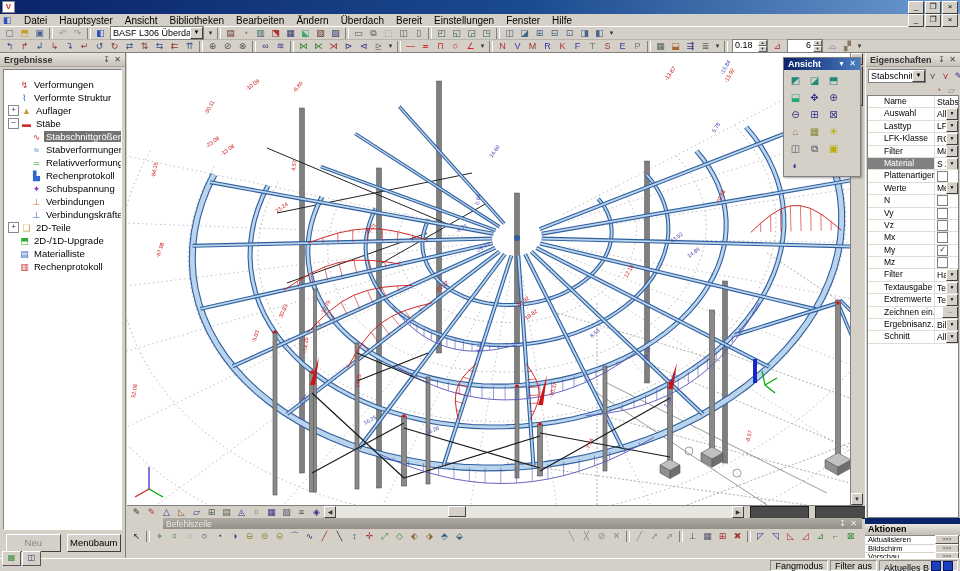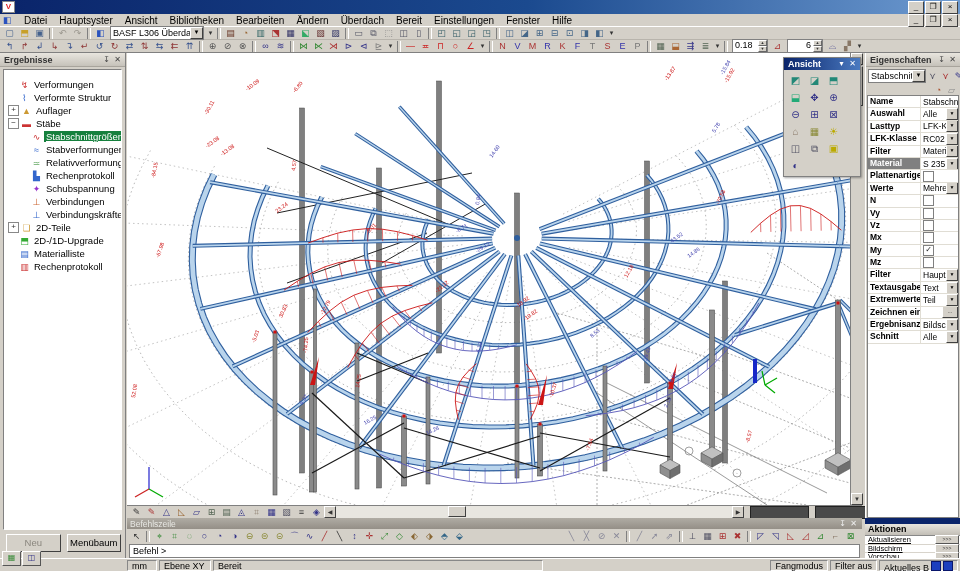--- a/index.html
+++ b/index.html
@@ -44,21 +44,21 @@
   .phead .pttl{flex:1;font-weight:bold;}
   .pbtn{width:11px;height:10px;font-size:8px;line-height:10px;text-align:center;color:#444;}
   .treebox{position:absolute;left:3px;right:3px;top:16px;bottom:28px;background:#fff;
     border:1px solid;border-color:#808080 #fff #fff #808080;overflow:hidden;padding-top:8px;}
   .titem{height:13px;display:flex;align-items:center;font-size:9.5px;white-space:nowrap;}
   .texp{width:9px;height:9px;border:1px solid #888;background:#fff;font-size:8px;line-height:8px;
     text-align:center;color:#333;margin-right:2px;flex:0 0 auto;}
   .tspace{width:11px;flex:0 0 auto;}
   .ticon{width:11px;text-align:center;font-size:9px;margin-right:2px;flex:0 0 auto;}
   .tlabel{padding:0 2px;}
-  .titem.sel .tlabel{background:#15803d;color:#fff;text-decoration:underline;}
+  .titem.sel .tlabel{background:#737373;color:#fff;}
   .lbtns{position:absolute;bottom:6px;left:6px;right:4px;display:flex;gap:6px;}
   .btn{height:16px;background:#d4d0c8;border:1px solid;border-color:#fff #404040 #404040 #fff;
     font-size:9.5px;text-align:center;line-height:15px;flex:1;}
   .btn.dis{color:#8a867e;}
   
   .viewport{position:absolute;left:127px;top:53px;width:735px;height:465px;background:#fff;}
   #scene{position:absolute;left:0;top:0;}
   .vscroll{position:absolute;right:0;top:0;width:12px;height:452px;background:#d4d0c8;border-left:1px solid #808080;box-sizing:border-box;}
   .sarrbtn{position:absolute;left:0;width:12px;height:12px;background:#d4d0c8;border:1px solid;
     border-color:#fff #404040 #404040 #fff;font-size:6px;line-height:10px;text-align:center;color:#333;box-sizing:border-box;}
@@ -78,41 +78,41 @@
   .palbody{display:flex;flex-wrap:wrap;padding:2px;}
   .palbtn{width:17px;height:15px;font-size:10px;line-height:15px;text-align:center;border:1px solid #d4d0c8;}
   
   .rpanel{position:absolute;left:865px;top:53px;width:95px;height:465px;background:#d4d0c8;
     border-left:1px solid #fff;box-sizing:border-box;}
   .ptools{display:flex;align-items:center;padding:2px 1px 0 2px;}
   .ptools2{display:flex;justify-content:flex-end;padding:1px 2px;}
   .pti{width:13px;height:12px;font-size:9px;line-height:12px;text-align:center;}
   .pgrid{position:absolute;left:1px;right:1px;top:42px;bottom:0;background:#fff;border:1px solid #808080;overflow:hidden;}
   .prow{display:flex;height:11.4px;border-bottom:1px solid #e0ddd4;font-size:8.5px;align-items:center;}
-  .plab{width:50px;flex:0 0 auto;border-right:1px solid #e0ddd4;padding-left:2px;height:100%;
-    line-height:11px;white-space:nowrap;overflow:hidden;font-weight:bold;}
+  .plab{width:50px;flex:0 0 auto;border-right:1px solid #e0ddd4;padding-left:16px;height:100%;
+    line-height:11px;white-space:nowrap;overflow:hidden;}
   .plab.sel{background:#808080;color:#fff;}
   .pval{flex:1;display:flex;align-items:center;height:100%;padding-left:2px;white-space:nowrap;overflow:hidden;}
   .pval .vtext{flex:1;overflow:hidden;white-space:nowrap;}
   .ddbtn{width:10px;height:10px;flex:0 0 auto;background:#d4d0c8;border:1px solid;
     border-color:#fff #404040 #404040 #fff;font-size:5px;line-height:9px;text-align:center;}
   .cbox{width:9px;height:9px;border:1px solid #808080;background:#fff;font-size:8px;line-height:8px;text-align:center;color:#222;}
   
   .apanel{position:absolute;left:865px;top:518px;width:95px;height:40px;background:#d4d0c8;}
   .anavy{height:6px;background:#0a246a;}
   .ahead{height:11px;background:linear-gradient(#e8e5de,#c2beb6);font-size:9px;font-weight:bold;
     padding-left:3px;line-height:11px;border-bottom:1px solid #888;}
   .arow{height:7.6px;background:#fff;display:flex;align-items:center;border-bottom:1px solid #d8d4cc;font-size:7.5px;}
-  .arow .alab{flex:1;padding-left:3px;white-space:nowrap;overflow:hidden;text-decoration:underline;}
+  .arow .alab{flex:1;padding-left:3px;white-space:nowrap;overflow:hidden;}
   .arow .amore{width:22px;height:7px;background:#d4d0c8;border:1px solid;border-color:#fff #555 #555 #fff;
     font-size:5px;line-height:6px;text-align:center;color:#333;flex:0 0 auto;margin-right:1px;}
   
   .cpanel{position:absolute;left:127px;top:518px;width:735px;height:40px;background:#d4d0c8;}
   .chead{height:11px;background:linear-gradient(#b0aca4,#948f87);color:#e8e8e4;font-size:8.5px;
-    display:flex;align-items:center;padding:0 3px;}
+    display:flex;align-items:center;padding:0 3px;margin-left:36px;}
   .chead .cttl{flex:1;}
   .ctb{height:14px;display:flex;align-items:center;padding-left:2px;}
   .ctb .rgt{margin-left:auto;display:flex;align-items:center;padding-right:4px;}
   .cinput{margin:1px 2px;height:12px;background:#fff;border:1px solid #808080;font-size:9px;
     line-height:12px;padding-left:3px;}
   
   .statusbar{position:absolute;left:0;top:558px;width:960px;height:13px;background:#d4d0c8;
     display:flex;align-items:center;border-top:1px solid #fff;box-sizing:border-box;font-size:9px;}
   .scell{height:11px;border:1px solid;border-color:#888 #fff #fff #888;margin-right:2px;
     line-height:11px;padding:0 4px;white-space:nowrap;box-sizing:border-box;}
@@ -1037,30 +1037,24 @@
         <span class="tsep"></span>
         <span class="ti" style="color: rgb(51, 51, 136);">◸</span>
         <span class="ti" style="color: rgb(51, 51, 136);">◹</span>
         <span class="ti" style="color: rgb(170, 51, 51);">◺</span>
         <span class="ti" style="color: rgb(170, 51, 51);">◿</span>
         <span class="ti" style="color: rgb(51, 136, 51);">⊿</span>
         <span class="ti" style="color: rgb(136, 119, 102);">⌐</span>
         <span class="ti" style="color: rgb(51, 136, 51);">⊠</span>
       </span>
   </div>
-  <div class="cinput">Befehl &gt;</div>
 </div>
 
 <div class="statusbar">
   <span style="width:127px;flex:0 0 auto;"></span>
-  <span id="statcells" style="display:flex;">
-      <span class="scell" style="width: 30px;">mm</span>
-      <span class="scell" style="width: 52px;">Ebene XY</span>
-      <span class="scell" style="width: 330px;">Bereit</span>
-    </span>
   <span style="flex:1;"></span>
   <span id="statright" style="display:flex;">
       <span class="scell">Fangmodus</span>
       <span class="scell">Filter aus</span>
       <span class="scell">Aktuelles B<span class="sq"></span><span class="sq"></span></span>
     </span>
 </div>
 
 <div class="tabs">
   <span class="tab" style="color:#338833;">▦</span>

